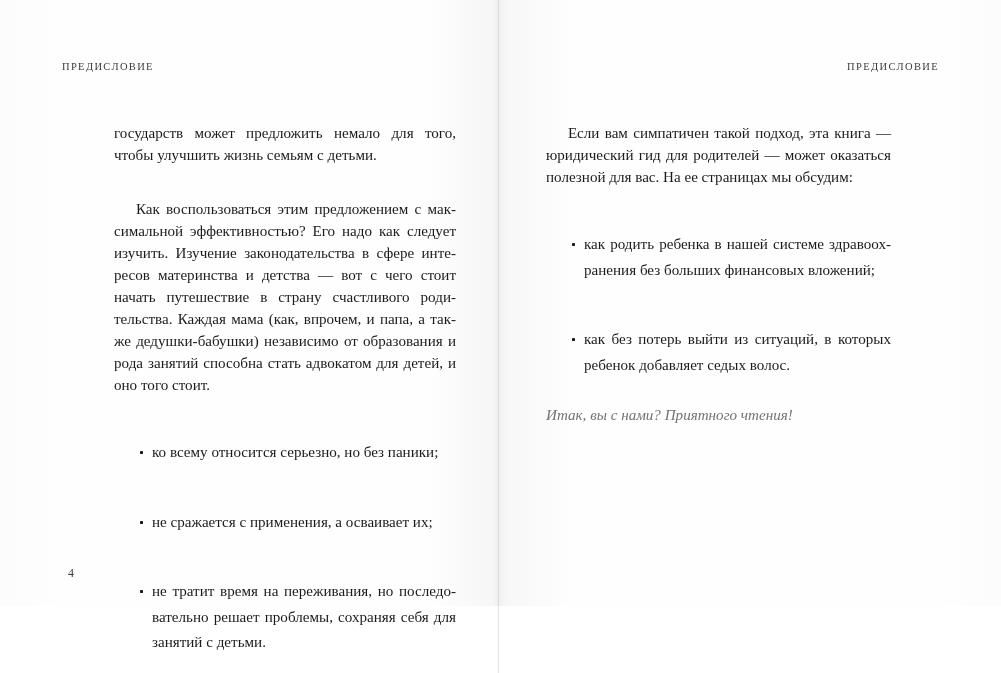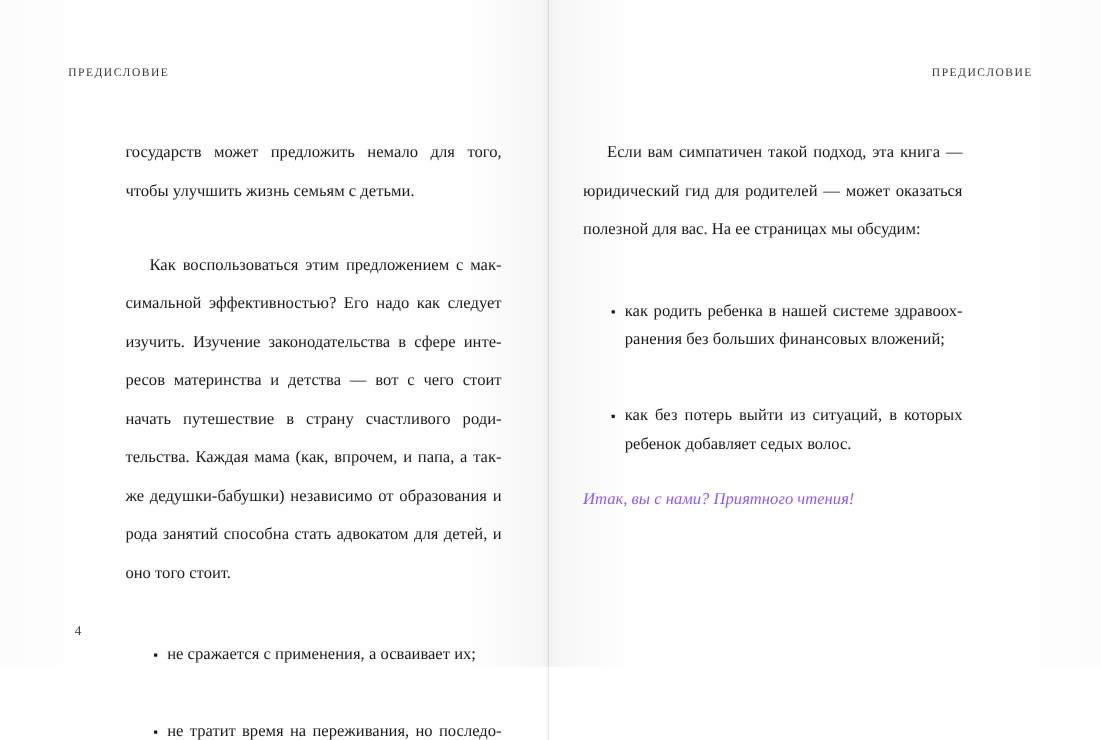--- a/index.html
+++ b/index.html
@@ -76,28 +76,28 @@
   
   .column {
     position: absolute;
     top: 122px;
   }
   .column-left {
     left: 114px;
     width: 342px;
   }
   .column-right {
-    left: 31px;   
+    left: 47px;   
     width: 345px;
   }
 
   .para {
     margin: 0;
     font-size: 15.1px;
-    line-height: 35px;
+    line-height: 22px;
     text-align: justify;
     text-justify: inter-word;
     hyphens: manual;
     color: #1b1b1b;
   }
   .para + .para {
     text-indent: 1.45em;
     margin-top: 32px;
   }
   .para-indent {
@@ -133,21 +133,21 @@
     height: 3.2px;
     background: #1b1b1b;
     border-radius: 0.4px;
   }
 
   .closing-line {
     margin: 25px 0 0 0;
     font-style: italic;
     font-size: 15.1px;
     line-height: 25.6px;
-    color: #8b5cf6;
+    color: #737373;
   }
 
   
   .folio {
     position: absolute;
     bottom: 92px;
     left: 68px;
     font-size: 12px;
     color: #3b3b3b;
     letter-spacing: 0.3px;
@@ -165,20 +165,21 @@
     <div class="running-head running-head-left">ПРЕДИСЛОВИЕ</div>
 
     <div class="column column-left">
 
       <p class="para">государств может предложить немало для того, чтобы улучшить жизнь семьям с детьми.</p>
 
       <p class="para">Как воспользоваться этим предложением с мак­симальной эффективностью? Его надо как следует изучить. Изучение законодательства в сфере инте­ресов материнства и детства — вот с чего стоит начать путешествие в страну счастливого роди­тельства. Каждая мама (как, впрочем, и папа, а так­же дедушки-бабушки) независимо от образования и рода занятий способна стать адвокатом для детей, и оно того стоит.</p>
 
 
       <ul class="bullet-list">
+        <li>ко всему относится серьезно, но без паники;</li>
         <li>не сражается с применения, а осваивает их;</li>
         <li>не тратит время на переживания, но последо­вательно решает проблемы, сохраняя себя для занятий с детьми.</li>
       </ul>
 
     </div>
 
     <div class="folio">4</div>
 
   </div>
 

